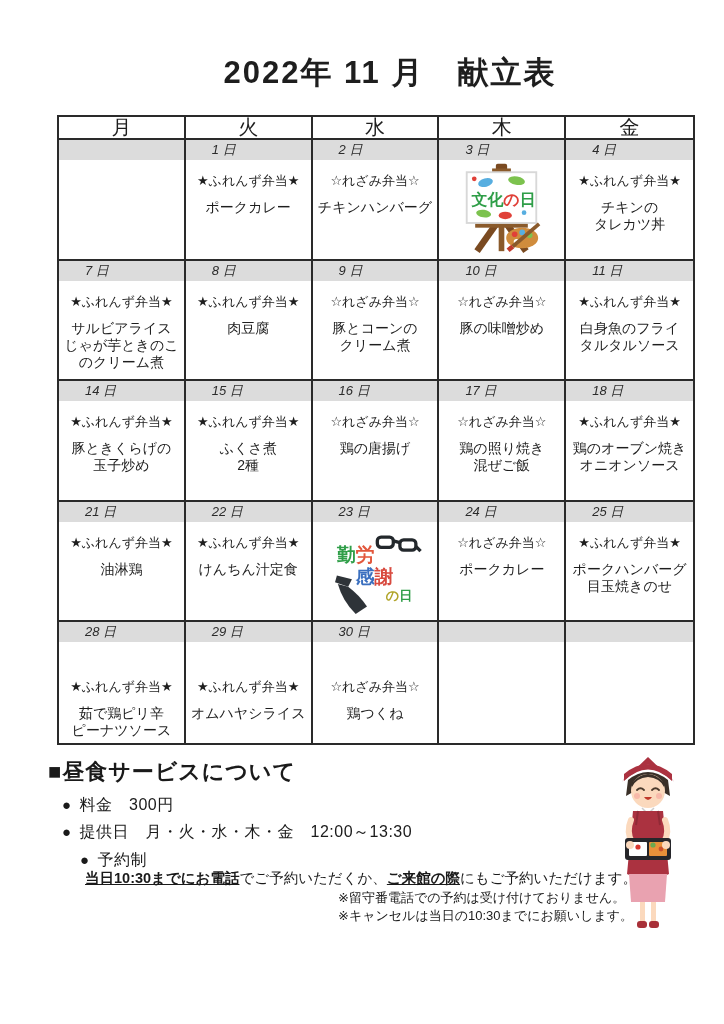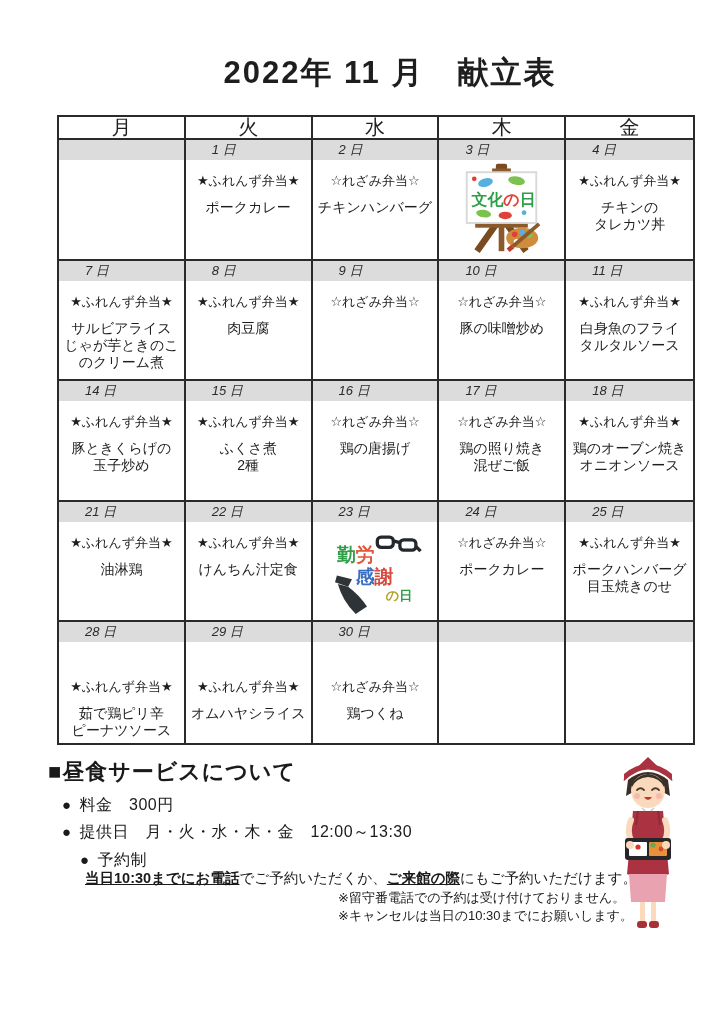--- a/index.html
+++ b/index.html
@@ -124,20 +124,22 @@
       <div class="date">8 日</div>
       <div class="body">
           <div class="type">★ふれんず弁当★</div>
       <div class="menu">肉豆腐</div>
         </div>
     </div>
     <div class="cell">
       <div class="date">9 日</div>
       <div class="body">
           <div class="type">☆れざみ弁当☆</div>
+      <div class="menu">豚とコーンの
+クリーム煮</div>
         </div>
     </div>
     <div class="cell">
       <div class="date">10 日</div>
       <div class="body">
           <div class="type">☆れざみ弁当☆</div>
       <div class="menu">豚の味噌炒め</div>
         </div>
     </div>
     <div class="cell last-col">

